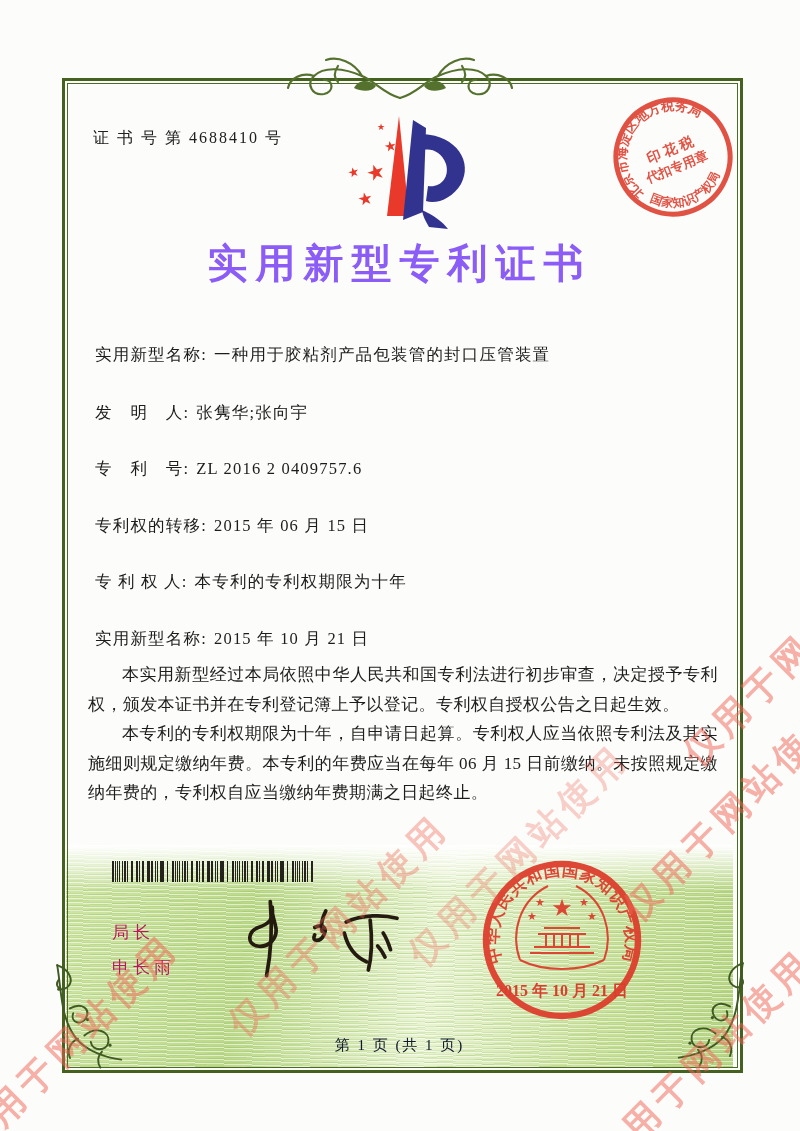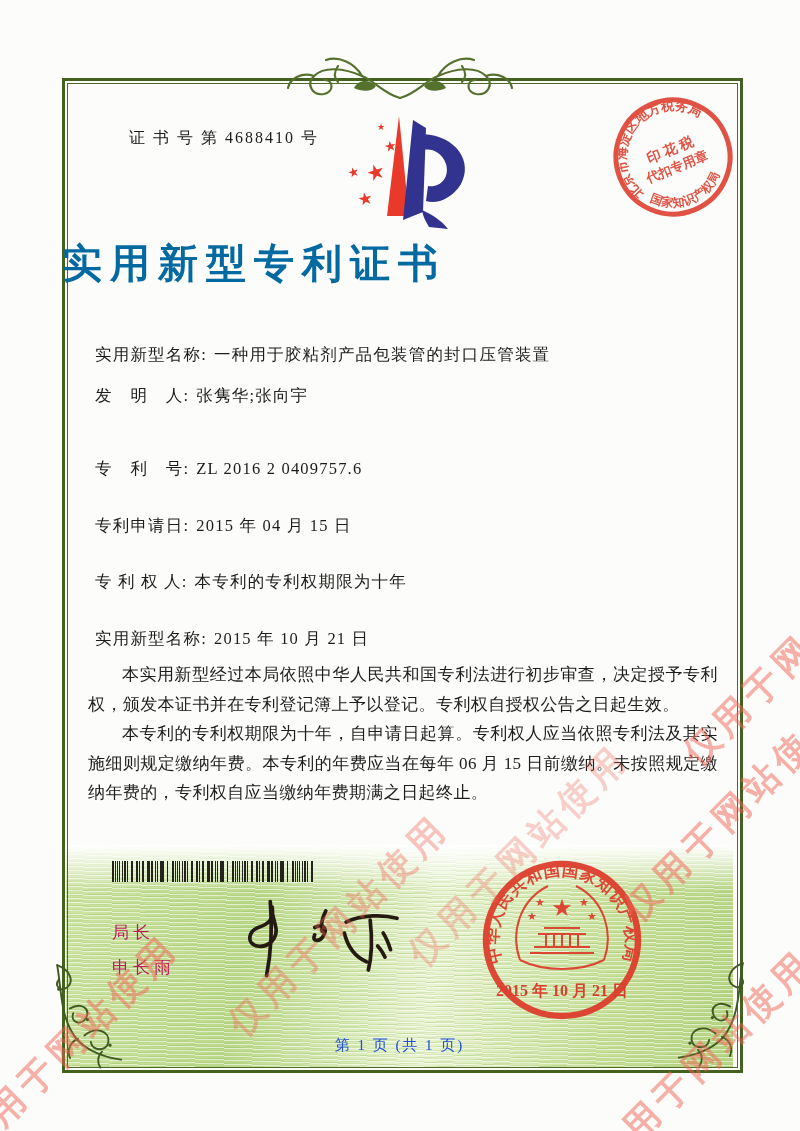--- a/index.html
+++ b/index.html
@@ -10,30 +10,30 @@
   .frame-inner{position:absolute;left:2px;top:2px;right:2px;bottom:2px;border:1px solid #4d6a26;}
   
   .band{position:absolute;left:66px;top:845px;width:667px;height:222px;z-index:1;
     background:
       repeating-linear-gradient(2deg, rgba(255,255,255,.55) 0 1px, rgba(130,180,80,.16) 1px 2px, rgba(255,255,255,0) 2px 4px),
       repeating-linear-gradient(-3deg, rgba(140,190,90,.22) 0 1px, rgba(255,255,255,0) 1px 5px),
       linear-gradient(100deg,#cfe5a5 0%,#bcd98a 28%,#eaf4d3 55%,#c9e09a 80%,#b7d584 100%);}
   .band-fade{position:absolute;left:0;top:0;width:100%;height:46px;
       background:linear-gradient(#ffffff, rgba(255,255,255,0));}
   
-  .certno{position:absolute;left:93px;top:128px;font-size:16px;letter-spacing:2px;color:#20201e;z-index:4;margin-left:36px;}
-  .title{position:absolute;left:62px;top:236px;width:675px;text-align:left;font-size:40px;font-weight:bold;
-         letter-spacing:8px;color:#0369a1;z-index:4;}
+  .certno{position:absolute;left:93px;top:128px;font-size:16px;letter-spacing:2px;color:#20201e;z-index:4;}
+  .title{position:absolute;left:62px;top:236px;width:675px;text-align:center;font-size:40px;font-weight:bold;
+         letter-spacing:8px;color:#8b5cf6;z-index:4;}
   .fields{position:absolute;left:0;top:0;z-index:4;}
   .row{position:absolute;left:95px;font-size:16.5px;color:#1c1c1a;letter-spacing:1.2px;white-space:nowrap;}
   .row .lbl{margin-right:7px;}
   .paras{position:absolute;left:88px;top:660px;width:630px;z-index:4;color:#1d1d1b;}
   .paras p{margin:0;text-indent:2em;font-size:17px;line-height:29.6px;letter-spacing:.4px;text-align:justify;font-family:Liberation Serif, serif;}
   .footer{position:absolute;left:62px;top:1036px;width:675px;text-align:center;font-size:15px;
-          letter-spacing:2px;color:#1d4ed8;z-index:4;}
+          letter-spacing:2px;color:#0f172a;z-index:4;}
   .sig-block{position:absolute;left:112px;top:921px;z-index:4;font-size:17px;letter-spacing:4px;color:#be185d;
              font-family:"Liberation Sans","DejaVu Sans",sans-serif;}
   .sig-block div{margin-bottom:12px;}
   .barcode{position:absolute;left:112px;top:861px;width:203px;height:21px;z-index:4;opacity:.92;
     background-image:
       repeating-linear-gradient(90deg,#15120e 0 2px,transparent 2px 3px,#15120e 3px 4px,transparent 4px 7px,#15120e 7px 8px,transparent 8px 12px),
       repeating-linear-gradient(90deg,#15120e 0 1px,transparent 1px 5px);}
   
   .wm{position:absolute;z-index:8;font-size:36px;font-weight:bold;letter-spacing:6px;white-space:nowrap;
       color:rgba(240,100,84,.5);transform:rotate(-45deg);transform-origin:0 50%;pointer-events:none;
@@ -140,28 +140,28 @@
       <text x="65" y="80" text-anchor="middle" font-size="13" font-weight="bold" fill="#dd3b2a">代扣专用章</text>
     </g>
   </svg>
 
   <div class="title">实用新型专利证书</div>
 
   <div class="fields">
     <div class="row" style="top:344px">
       <span class="lbl">实用新型名称:</span><span>一种用于胶粘剂产品包装管的封口压管装置</span>
     </div>
-    <div class="row" style="top:385px">
+    <div class="row" style="top:402px">
       <span class="lbl">发　明　人:</span><span>张隽华;张向宇</span>
     </div>
     <div class="row" style="top:458px">
       <span class="lbl">专　利　号:</span><span>ZL 2016 2 0409757.6</span>
     </div>
     <div class="row" style="top:515px">
-      <span class="lbl">专利申请日:</span><span>2015 年 04 月 15 日</span>
+      <span class="lbl">专利权的转移:</span><span>2015 年 06 月 15 日</span>
     </div>
     <div class="row" style="top:571px">
       <span class="lbl">专 利 权 人:</span><span>本专利的专利权期限为十年</span>
     </div>
     <div class="row" style="top:628px">
       <span class="lbl">实用新型名称:</span><span>2015 年 10 月 21 日</span>
     </div>
   </div>
 
   <div class="paras">

